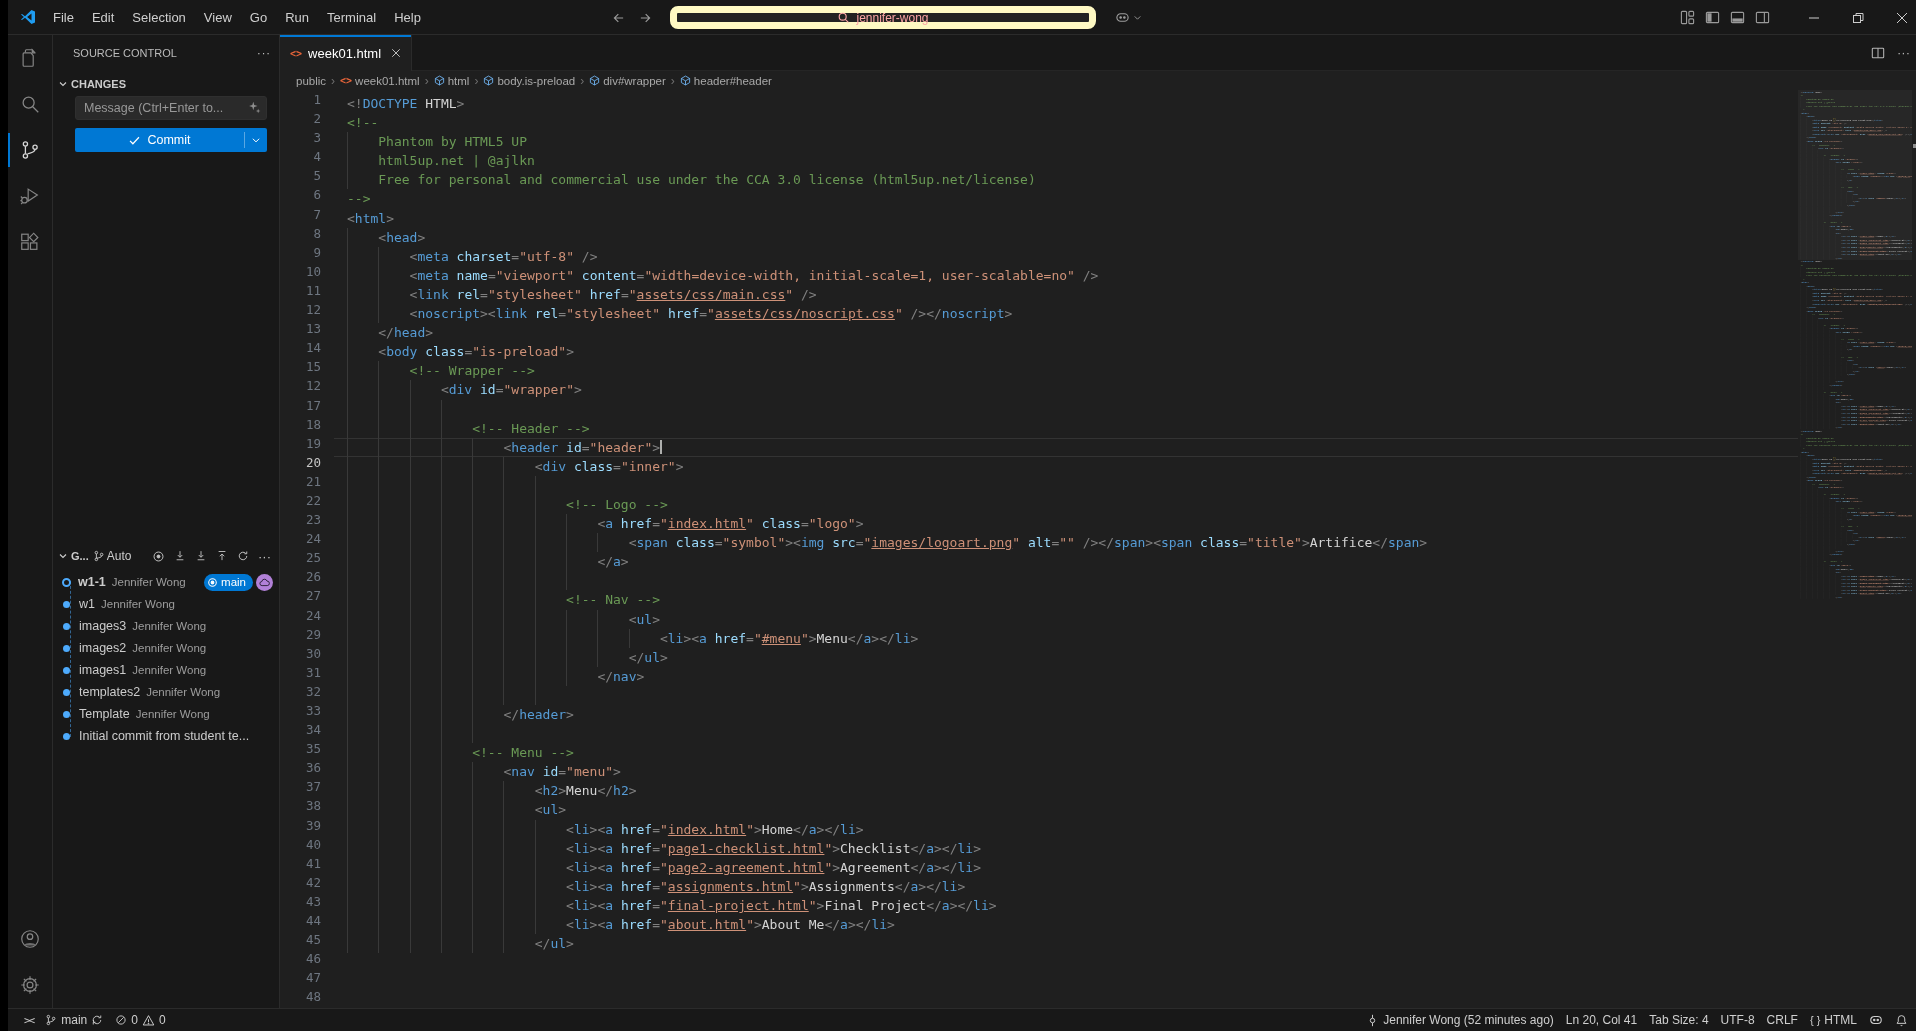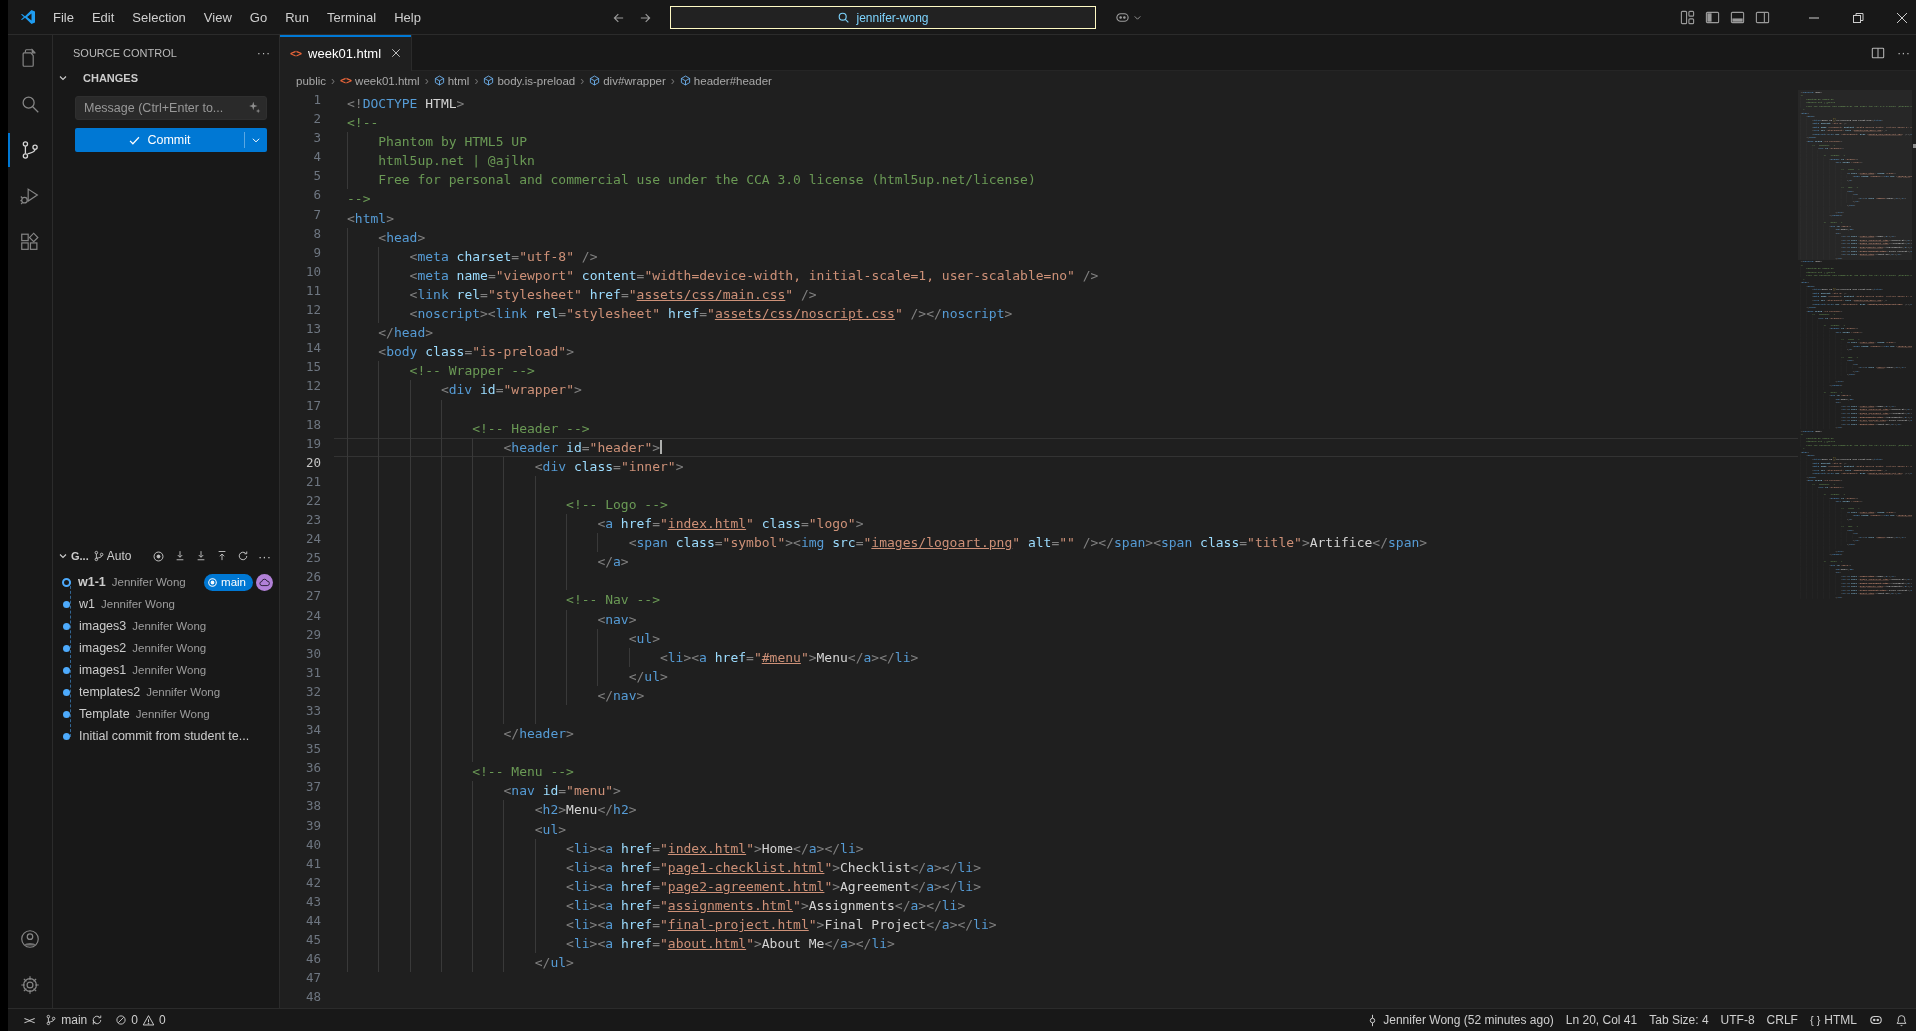--- a/index.html
+++ b/index.html
@@ -10,42 +10,42 @@
   svg { display:block; }
 
   
   .titlebar { position:absolute; left:0; top:0; width:1916px; height:35px; background:#181818;
               border-bottom:1px solid #2b2b2b; display:flex; align-items:center; }
   .tb-logo { width:20px; height:20px; margin:0 6px 0 10px; display:flex; align-items:center; justify-content:center; }
   .menubar { display:flex; height:100%; align-items:center; }
   .menu-item { padding:0 9px; height:100%; display:flex; align-items:center; color:#cfcfcf; font-size:13px; cursor:default; }
   .tb-center { position:absolute; left:598px; top:0; height:35px; display:flex; align-items:center; gap:8px; }
   .nav-arrow { color:#9a9a9a; width:22px; height:22px; display:flex; align-items:center; justify-content:center; }
-  .command-center { width:426px; height:23px; background:#222222; border:1px solid #fef9c3; border-radius:0;
-                    display:flex; align-items:center; justify-content:center; gap:6px; color:#7dd3fc; font-size:12px; margin-left:4px; }
+  .command-center { width:426px; height:23px; background:#222222; border:7px solid #fef9c3; border-radius:8px;
+                    display:flex; align-items:center; justify-content:center; gap:6px; color:#fca5a5; font-size:12px; margin-left:4px; }
   .copilot-btn { display:flex; align-items:center; gap:3px; color:#9d9d9d; padding:3px 5px; border-radius:5px; margin-left:6px;}
   .tb-controls { position:absolute; right:0; top:0; height:35px; display:flex; align-items:center; }
   .tb-layouts { display:flex; align-items:center; gap:10px; margin-right:22px; color:#9a9a9a; }
   .win-btn { width:44px; height:35px; display:flex; align-items:center; justify-content:center; color:#cccccc; }
 
   
   .main-row { position:absolute; top:35px; left:0; width:1916px; height:973px; display:flex; }
 
   
   .activitybar { width:45px; background:#181818; border-right:1px solid #2b2b2b; display:flex; flex-direction:column; align-items:stretch; }
   .ab-item { height:46px; display:flex; align-items:center; justify-content:center; color:#868686; position:relative; }
   .ab-item.active { color:#d7d7d7; }
   .ab-item.active::before { content:""; position:absolute; left:0; top:6px; bottom:6px; width:2px; background:#0078d4; }
   .ab-bottom { margin-top:auto; display:flex; flex-direction:column; }
 
   
   .sidebar { width:227px; background:#181818; border-right:1px solid #2b2b2b; position:relative; font-size:13px; }
   .sb-header { height:35px; display:flex; align-items:center; padding:0 8px 0 20px; color:#bbbbbb; font-size:11px; }
   .sb-header .more { margin-left:auto; color:#cccccc; letter-spacing:1px; }
-  .sb-section-row { display:flex; align-items:flex-start; gap:14px; padding:2px 4px 2px 4px; font-weight:bold; font-size:11px; color:#cccccc; height:22px;}
+  .sb-section-row { display:flex; align-items:flex-end; gap:2px; padding:2px 4px 2px 4px; font-weight:bold; font-size:11px; color:#cccccc; height:22px;}
   .chev { color:#cccccc; }
   .scm-input-wrap { margin:4px 12px 0 22px; position:relative; }
   .scm-input { width:100%; height:24px; background:#2a2a2a; border:1px solid #2f2f2f; border-radius:3px; color:#989898;
                font-size:12.5px; display:flex; align-items:center; padding:0 24px 0 8px; white-space:nowrap; overflow:hidden; }
   .scm-sparkle { position:absolute; right:6px; top:5px; color:#8f8f8f; }
   .commit-btn { margin:8px 12px 0 22px; height:24px; background:#0078d4; border-radius:2px; color:#ffffff;
                 display:flex; align-items:center; font-size:12.5px; }
   .commit-main { flex:1; display:flex; align-items:center; justify-content:center; gap:6px; }
   .commit-split { width:1px; height:16px; background:rgba(255,255,255,.35); }
   .commit-dd { width:22px; display:flex; align-items:center; justify-content:center; }
@@ -573,21 +573,20 @@
             <div class="code-line"><span class="ind"></span><span class="ind"></span><span class="ind"></span><span class="ind"></span><span class="tk-c">&lt;!-- Header --&gt;</span></div>
             <div class="code-line active"><span class="ind"></span><span class="ind"></span><span class="ind"></span><span class="ind"></span><span class="ind"></span><span class="tk-p">&lt;</span><span class="tk-t">header</span><span class="tk-x"> </span><span class="tk-a">id</span><span class="tk-p">=</span><span class="tk-s">"header"</span><span class="tk-p">&gt;</span><span class="cursor"></span></div>
             <div class="code-line"><span class="ind"></span><span class="ind"></span><span class="ind"></span><span class="ind"></span><span class="ind"></span><span class="ind"></span><span class="tk-p">&lt;</span><span class="tk-t">div</span><span class="tk-x"> </span><span class="tk-a">class</span><span class="tk-p">=</span><span class="tk-s">"inner"</span><span class="tk-p">&gt;</span></div>
             <div class="code-line"><span class="ind"></span><span class="ind"></span><span class="ind"></span><span class="ind"></span><span class="ind"></span><span class="ind"></span><span class="ind"></span></div>
             <div class="code-line"><span class="ind"></span><span class="ind"></span><span class="ind"></span><span class="ind"></span><span class="ind"></span><span class="ind"></span><span class="ind"></span><span class="tk-c">&lt;!-- Logo --&gt;</span></div>
             <div class="code-line"><span class="ind"></span><span class="ind"></span><span class="ind"></span><span class="ind"></span><span class="ind"></span><span class="ind"></span><span class="ind"></span><span class="ind"></span><span class="tk-p">&lt;</span><span class="tk-t">a</span><span class="tk-x"> </span><span class="tk-a">href</span><span class="tk-p">=</span><span class="tk-s">"</span><span class="tk-u">index.html</span><span class="tk-s">"</span><span class="tk-x"> </span><span class="tk-a">class</span><span class="tk-p">=</span><span class="tk-s">"logo"</span><span class="tk-p">&gt;</span></div>
             <div class="code-line"><span class="ind"></span><span class="ind"></span><span class="ind"></span><span class="ind"></span><span class="ind"></span><span class="ind"></span><span class="ind"></span><span class="ind"></span><span class="ind"></span><span class="tk-p">&lt;</span><span class="tk-t">span</span><span class="tk-x"> </span><span class="tk-a">class</span><span class="tk-p">=</span><span class="tk-s">"symbol"</span><span class="tk-p">&gt;&lt;</span><span class="tk-t">img</span><span class="tk-x"> </span><span class="tk-a">src</span><span class="tk-p">=</span><span class="tk-s">"</span><span class="tk-u">images/logoart.png</span><span class="tk-s">"</span><span class="tk-x"> </span><span class="tk-a">alt</span><span class="tk-p">=</span><span class="tk-s">""</span><span class="tk-x"> </span><span class="tk-p">/&gt;&lt;/</span><span class="tk-t">span</span><span class="tk-p">&gt;&lt;</span><span class="tk-t">span</span><span class="tk-x"> </span><span class="tk-a">class</span><span class="tk-p">=</span><span class="tk-s">"title"</span><span class="tk-p">&gt;</span><span class="tk-x">Artifice</span><span class="tk-p">&lt;/</span><span class="tk-t">span</span><span class="tk-p">&gt;</span></div>
             <div class="code-line"><span class="ind"></span><span class="ind"></span><span class="ind"></span><span class="ind"></span><span class="ind"></span><span class="ind"></span><span class="ind"></span><span class="ind"></span><span class="tk-p">&lt;/</span><span class="tk-t">a</span><span class="tk-p">&gt;</span></div>
             <div class="code-line"><span class="ind"></span><span class="ind"></span><span class="ind"></span><span class="ind"></span><span class="ind"></span><span class="ind"></span><span class="ind"></span><span class="ind"></span></div>
             <div class="code-line"><span class="ind"></span><span class="ind"></span><span class="ind"></span><span class="ind"></span><span class="ind"></span><span class="ind"></span><span class="ind"></span><span class="tk-c">&lt;!-- Nav --&gt;</span></div>
-            <div class="code-line"><span class="ind"></span><span class="ind"></span><span class="ind"></span><span class="ind"></span><span class="ind"></span><span class="ind"></span><span class="ind"></span><span class="ind"></span><span class="tk-p">&lt;</span><span class="tk-t">nav</span><span class="tk-p">&gt;</span></div>
             <div class="code-line"><span class="ind"></span><span class="ind"></span><span class="ind"></span><span class="ind"></span><span class="ind"></span><span class="ind"></span><span class="ind"></span><span class="ind"></span><span class="ind"></span><span class="tk-p">&lt;</span><span class="tk-t">ul</span><span class="tk-p">&gt;</span></div>
             <div class="code-line"><span class="ind"></span><span class="ind"></span><span class="ind"></span><span class="ind"></span><span class="ind"></span><span class="ind"></span><span class="ind"></span><span class="ind"></span><span class="ind"></span><span class="ind"></span><span class="tk-p">&lt;</span><span class="tk-t">li</span><span class="tk-p">&gt;&lt;</span><span class="tk-t">a</span><span class="tk-x"> </span><span class="tk-a">href</span><span class="tk-p">=</span><span class="tk-s">"</span><span class="tk-u">#menu</span><span class="tk-s">"</span><span class="tk-p">&gt;</span><span class="tk-x">Menu</span><span class="tk-p">&lt;/</span><span class="tk-t">a</span><span class="tk-p">&gt;&lt;/</span><span class="tk-t">li</span><span class="tk-p">&gt;</span></div>
             <div class="code-line"><span class="ind"></span><span class="ind"></span><span class="ind"></span><span class="ind"></span><span class="ind"></span><span class="ind"></span><span class="ind"></span><span class="ind"></span><span class="ind"></span><span class="tk-p">&lt;/</span><span class="tk-t">ul</span><span class="tk-p">&gt;</span></div>
             <div class="code-line"><span class="ind"></span><span class="ind"></span><span class="ind"></span><span class="ind"></span><span class="ind"></span><span class="ind"></span><span class="ind"></span><span class="ind"></span><span class="tk-p">&lt;/</span><span class="tk-t">nav</span><span class="tk-p">&gt;</span></div>
             <div class="code-line"><span class="ind"></span><span class="ind"></span><span class="ind"></span><span class="ind"></span><span class="ind"></span><span class="ind"></span><span class="ind"></span></div>
             <div class="code-line"><span class="ind"></span><span class="ind"></span><span class="ind"></span><span class="ind"></span><span class="ind"></span><span class="tk-p">&lt;/</span><span class="tk-t">header</span><span class="tk-p">&gt;</span></div>
             <div class="code-line"><span class="ind"></span><span class="ind"></span><span class="ind"></span><span class="ind"></span><span class="ind"></span></div>
             <div class="code-line"><span class="ind"></span><span class="ind"></span><span class="ind"></span><span class="ind"></span><span class="tk-c">&lt;!-- Menu --&gt;</span></div>
             <div class="code-line"><span class="ind"></span><span class="ind"></span><span class="ind"></span><span class="ind"></span><span class="ind"></span><span class="tk-p">&lt;</span><span class="tk-t">nav</span><span class="tk-x"> </span><span class="tk-a">id</span><span class="tk-p">=</span><span class="tk-s">"menu"</span><span class="tk-p">&gt;</span></div>
             <div class="code-line"><span class="ind"></span><span class="ind"></span><span class="ind"></span><span class="ind"></span><span class="ind"></span><span class="ind"></span><span class="tk-p">&lt;</span><span class="tk-t">h2</span><span class="tk-p">&gt;</span><span class="tk-x">Menu</span><span class="tk-p">&lt;/</span><span class="tk-t">h2</span><span class="tk-p">&gt;</span></div>

